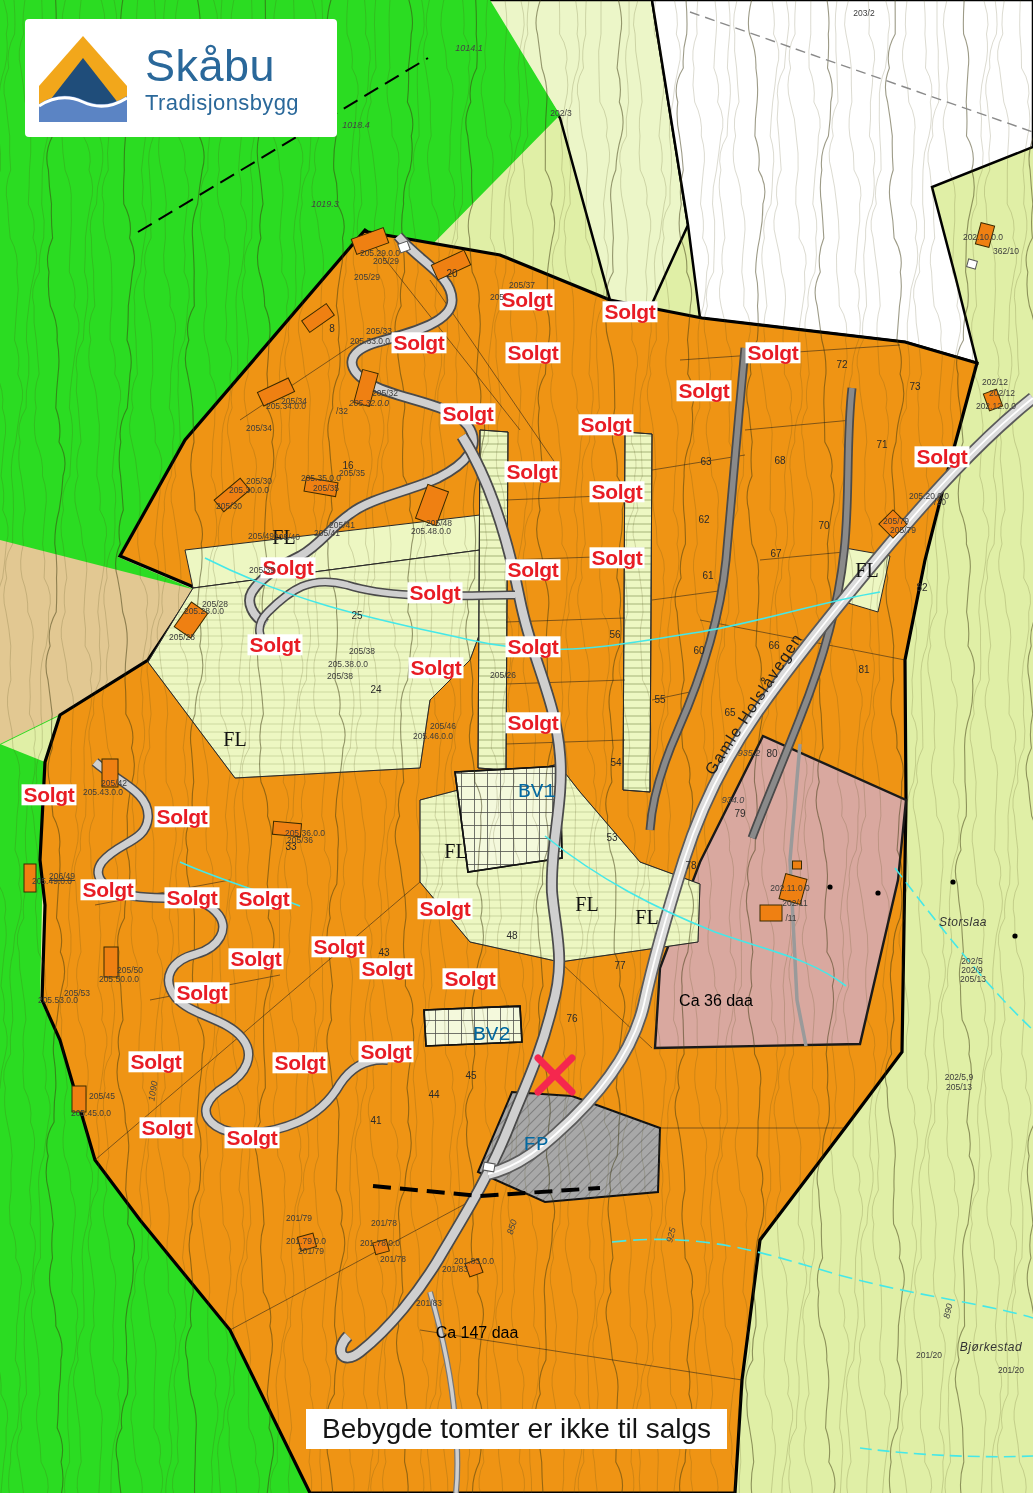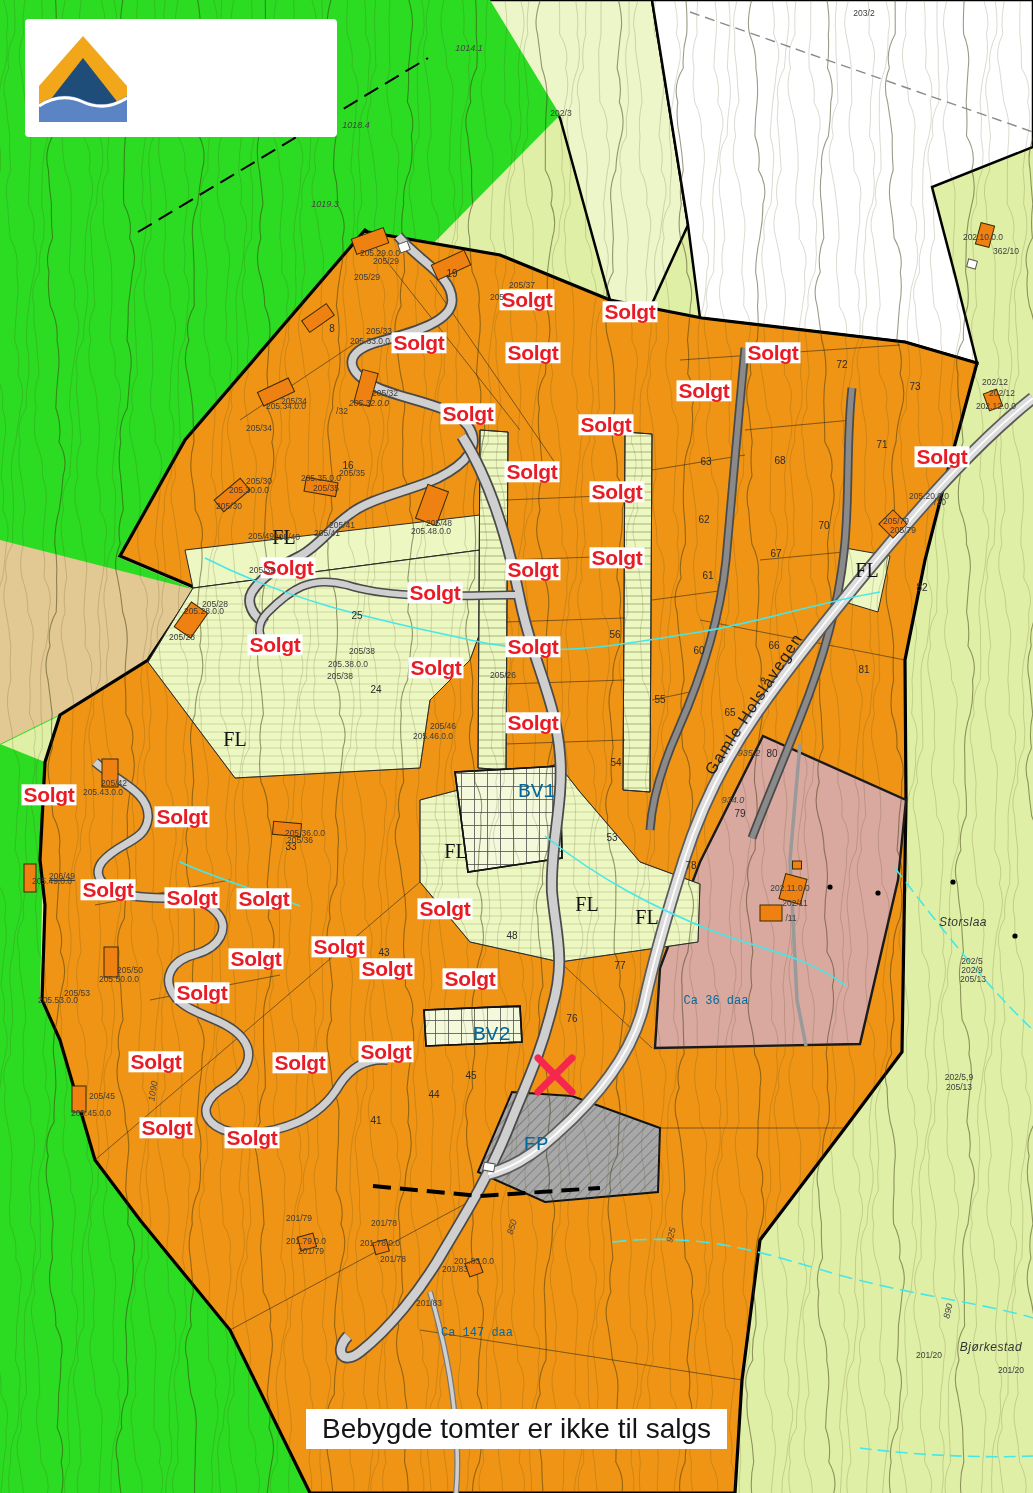--- a/index.html
+++ b/index.html
@@ -4,21 +4,21 @@
 <style>
   html,body{margin:0;padding:0}
   body{width:1033px;height:1493px;position:relative;overflow:hidden;
        background:#e0efa6;font-family:"Liberation Sans",sans-serif}
   #map-svg{position:absolute;left:0;top:0}
   .lbl{position:absolute;transform:translate(-50%,-50%);white-space:nowrap;pointer-events:none}
   .solgt{background:#ffffff;color:#e81c24;font-weight:700;font-size:21px;line-height:1.02;
          padding:0 2px;letter-spacing:-0.3px}
   .fl{font-family:"Liberation Serif",serif;font-size:20px;color:#111}
   .zone-big{font-family:Liberation Mono, monospace;font-size:21px;color:#0369a1}
-  .area{font-family:Liberation Mono, monospace;font-size:12px;color:#0369a1}
+  .area{font-family:Liberation Sans, sans-serif;font-size:16px;color:#000000}
   .lot{font-size:10px;color:#2a2a2a}
   .parcel{font-size:8.5px;color:#3c3c3c}
   .elev{font-size:9px;font-style:italic;color:#444}
   .place{font-size:12px;font-style:italic;color:#333;letter-spacing:.5px}
   .roadname{font-size:16px;color:#1d1d1d;letter-spacing:1.5px}
   #logo{position:absolute;left:25px;top:19px;width:312px;height:118px;background:#fff;
         border-radius:4px;display:flex;align-items:center;gap:12px;padding:0}
   #logo .txt{display:flex;flex-direction:column;line-height:1}
   #logo .t1{font-size:45px;font-weight:500;color:#2a689a;letter-spacing:.5px}
   #logo .t2{font-size:22px;font-weight:400;color:#2a689a;margin-top:4px;letter-spacing:.4px}
@@ -284,21 +284,21 @@
     <span class="lbl fl" style="left: 647px; top: 917px;">FL</span>
     <span class="lbl fl" style="left: 867px; top: 570px;">FL</span>
     <span class="lbl zone-big" style="left: 537px; top: 791px;">BV1</span>
     <span class="lbl zone-big" style="left: 492px; top: 1034px;">BV2</span>
     <span class="lbl zone-big" style="left: 536px; top: 1144px;">FP</span>
     <span class="lbl area" style="left: 716px; top: 1001px;">Ca 36 daa</span>
     <span class="lbl area" style="left: 477px; top: 1333px;">Ca 147 daa</span>
     <span class="lbl place" style="left: 963px; top: 922px;">Storslaa</span>
     <span class="lbl place" style="left: 991px; top: 1347px;">Bjørkestad</span>
     <span class="lbl lot" style="left: 332px; top: 328px;">8</span>
-    <span class="lbl lot" style="left: 452px; top: 273px;">19</span>
+    <span class="lbl lot" style="left: 452px; top: 273px;">20</span>
     <span class="lbl lot" style="left: 348px; top: 465px;">16</span>
     <span class="lbl lot" style="left: 376px; top: 689px;">24</span>
     <span class="lbl lot" style="left: 357px; top: 615px;">25</span>
     <span class="lbl lot" style="left: 291px; top: 846px;">33</span>
     <span class="lbl lot" style="left: 376px; top: 1120px;">41</span>
     <span class="lbl lot" style="left: 384px; top: 952px;">43</span>
     <span class="lbl lot" style="left: 434px; top: 1094px;">44</span>
     <span class="lbl lot" style="left: 471px; top: 1075px;">45</span>
     <span class="lbl lot" style="left: 512px; top: 935px;">48</span>
     <span class="lbl lot" style="left: 612px; top: 837px;">53</span>
@@ -413,15 +413,19 @@
     <span class="lbl roadname" style="left: 754px; top: 704px; transform: translate(-50%, -50%) rotate(-57deg);">Gamle Holslåvegen</span>
   </div>
 
 <div id="logo">
   <svg width="100" height="100" viewBox="0 0 100 100" style="margin-left:8px">
     <polygon points="6,58 50,8 94,58 94,76 6,76" fill="#f2a71b"></polygon>
     <polygon points="14,76 50,30 86,76" fill="#1f4d7a"></polygon>
     <path d="M6,76 Q28,62 50,72 Q72,82 94,68 L94,94 L6,94 Z" fill="#5b84c4"></path>
     <path d="M6,78 Q28,64 50,74 Q72,84 94,70" fill="none" stroke="#fff" stroke-width="3"></path>
   </svg>
+  <div class="txt">
+    <span class="t1">Skåbu</span>
+    <span class="t2">Tradisjonsbygg</span>
+  </div>
 </div>
 
 <div id="banner">Bebygde tomter er ikke til salgs</div>
 
 </body></html>

